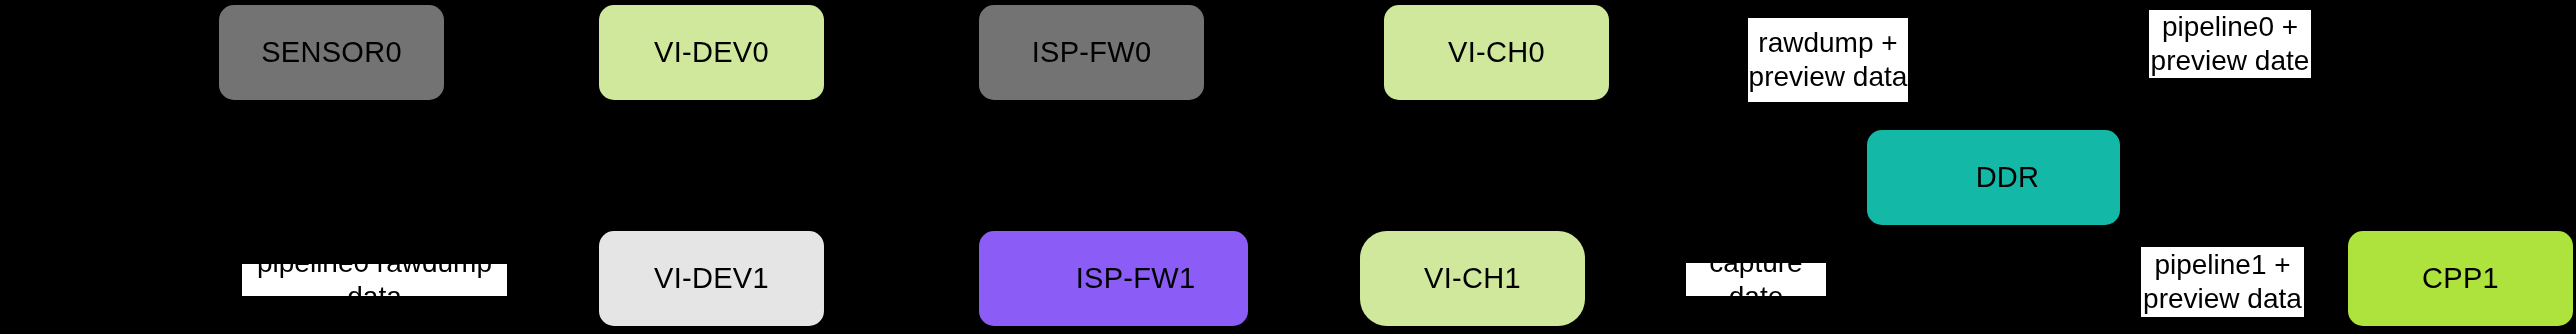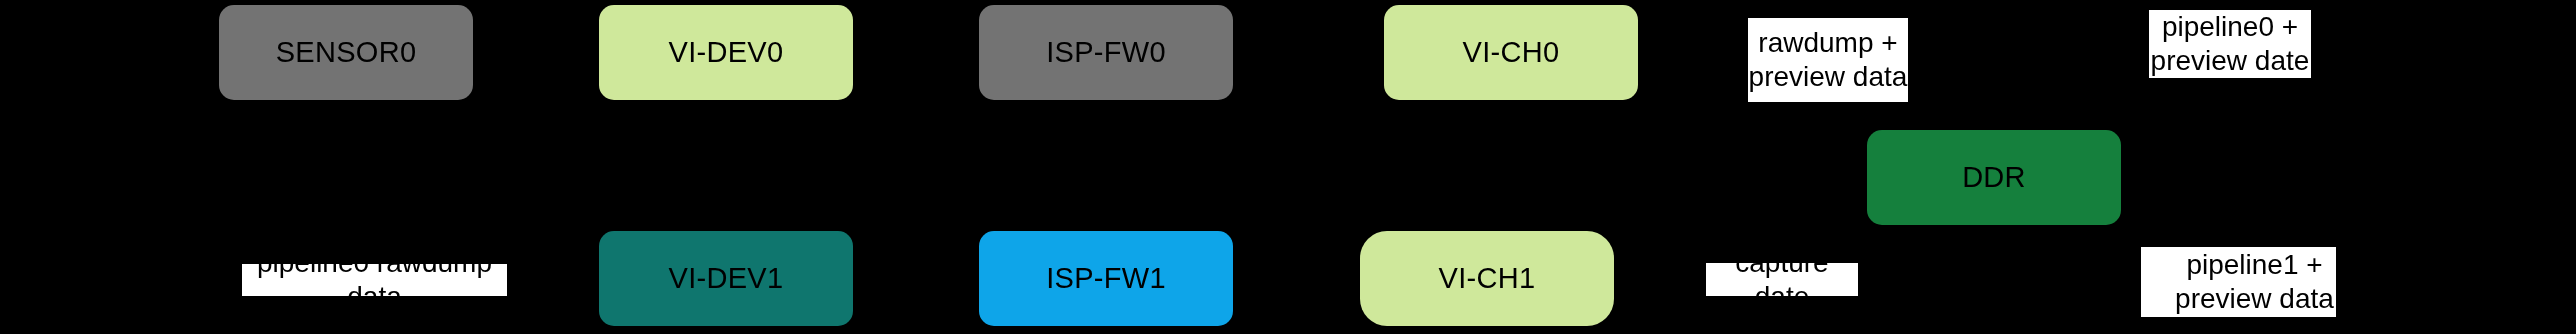--- a/index.html
+++ b/index.html
@@ -10,21 +10,21 @@
   .stage {
     position: relative;
     width: 2576px;
     height: 335px;
     background: #000000;
     overflow: hidden;
     font-family: "Liberation Sans", sans-serif;
   }
   .node {
     position: absolute;
-    width: 254px;
+    width: 225px;
     height: 95px;
     border-radius: 15px;
     display: flex;
     align-items: center;
     justify-content: center;
     font-size: 29px;
     letter-spacing: 0.3px;
     color: #000000;
   }
   .chip {
@@ -43,29 +43,30 @@
 </head>
 <body>
 
 <div class="stage">
 
   <div class="node" style="left: 219px; top: 5px; background: rgb(115, 115, 115);">SENSOR0</div>
   <div class="node" style="left: 599px; top: 5px; background: rgb(207, 232, 155);">VI-DEV0</div>
   <div class="node" style="left: 979px; top: 5px; background: #737373;">ISP-FW0</div>
   <div class="node" style="left: 1360px; top: 5px; background: rgb(207, 232, 155); margin-left: 24px;">VI-CH0</div>
 
-  <div class="node" style="left: 1867px; top: 130px; background: #15803d;">DDR</div>
+  <div class="node" style="left: 1867px; top: 130px; background: #14b8a6; padding-left: 28px;">DDR</div>
 
-  <div class="node" style="left: 599px; top: 231px; background: #0f766e;">VI-DEV1</div>
-  <div class="node" style="left: 979px; top: 231px; background: #0ea5e9;">ISP-FW1</div>
+  <div class="node" style="left: 599px; top: 231px; background: #e5e5e5;">VI-DEV1</div>
+  <div class="node" style="left: 979px; top: 231px; background: #8b5cf6; padding-left: 44px;">ISP-FW1</div>
   <div class="node" style="left: 1360px; top: 231px; background: rgb(207, 232, 155); border-radius: 27px;">VI-CH1</div>
+  <div class="node" style="left: 2348px; top: 231px; background: rgb(174, 226, 61);">CPP1</div>
 
   <div class="chip" style="left:1748px; top:18px;  width:160px; height:84px;">rawdump +
 preview data</div>
   <div class="chip" style="left:2149px; top:9.5px;  width:162px; height:68px;">pipeline0 +
 preview date</div>
   <div class="chip" style="left:242px;  top:264px; width:265px; height:32px;">pipeline0 rawdump data</div>
-  <div class="chip" style="left:1686px; top:263px; width:152px; height:33px;margin-left:20px;">capture date</div>
-  <div class="chip" style="left:2141px; top:247px; width:163px; height:70px;padding-left:32px;">pipeline1 +
+  <div class="chip" style="left:1686px; top:263px; width:140px; height:33px;">capture date</div>
+  <div class="chip" style="left:2141px; top:247px; width:163px; height:70px;">pipeline1 +
 preview data</div>
 
 </div>
 
 
 </body></html>

